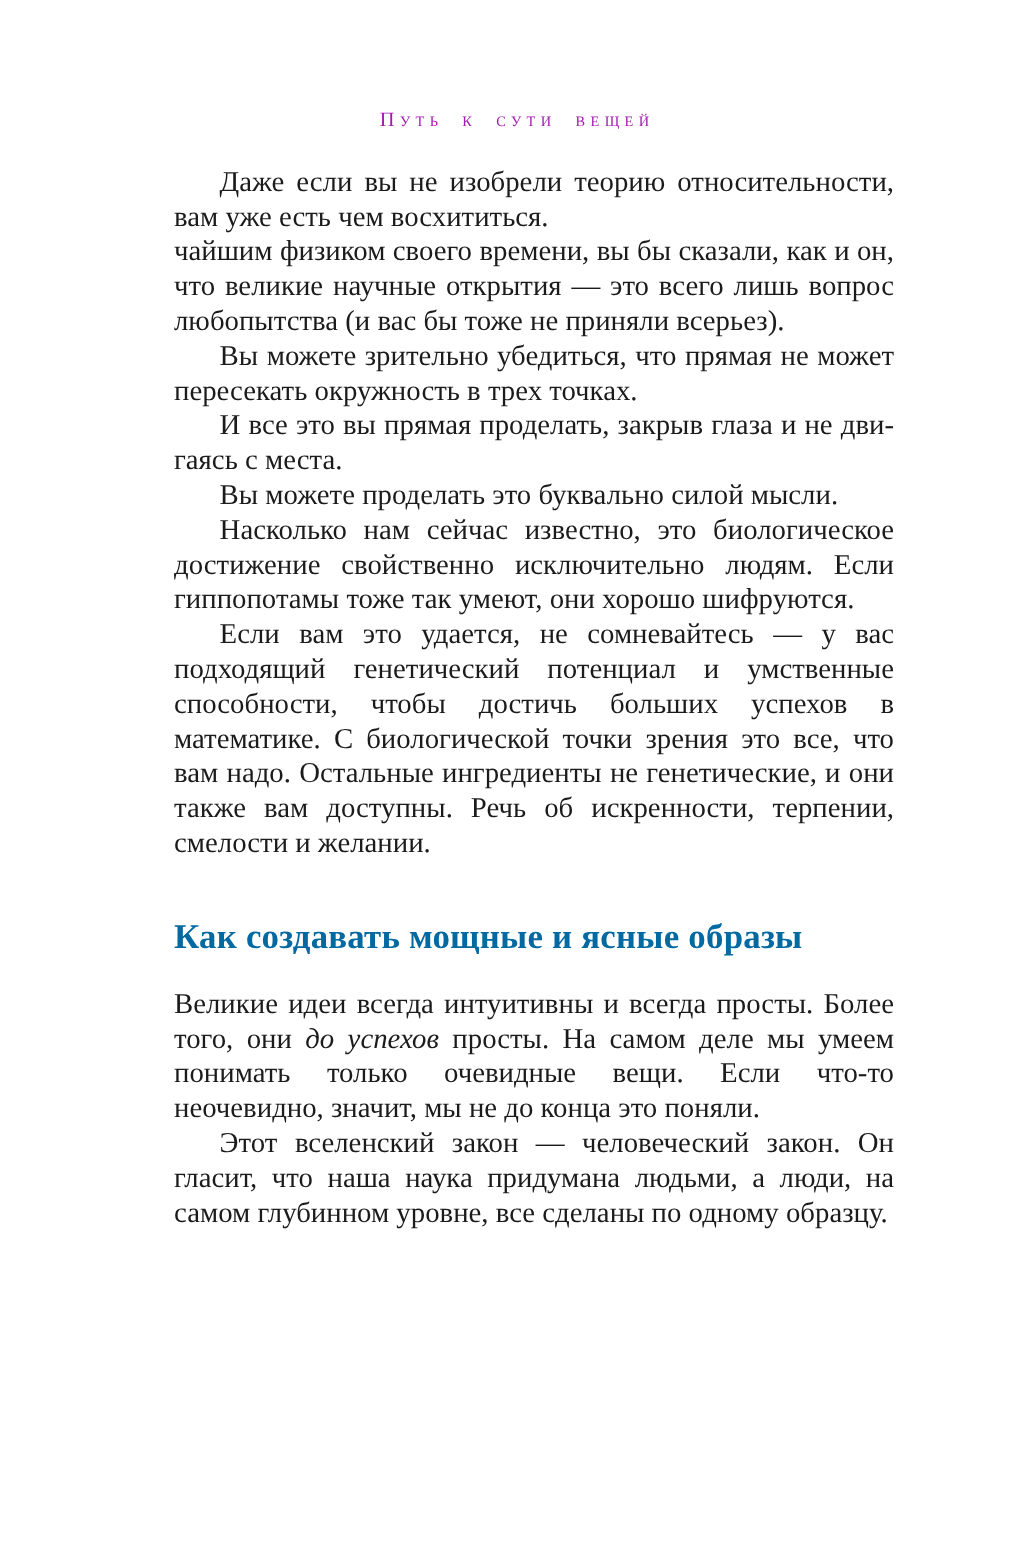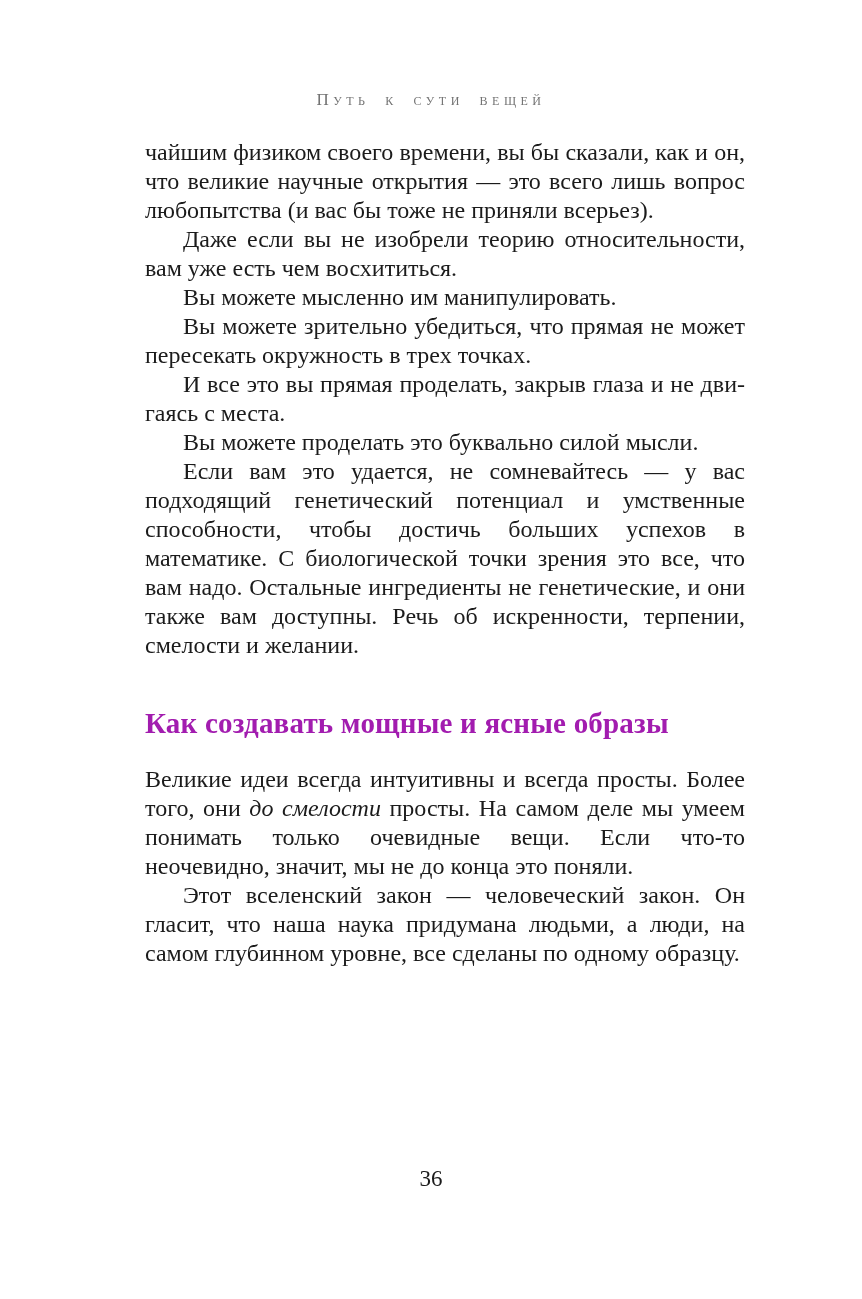--- a/index.html
+++ b/index.html
@@ -19,21 +19,21 @@
   .running-head {
     position: absolute;
     top: 90px;
     left: 0;
     width: 100%;
     text-align: center;
     font-size: 17px;
     font-variant: small-caps;
     letter-spacing: 4.5px;
     word-spacing: 7px;
-    color: #737373;
+    color: #a21caf;
   }
   .text-column {
     position: absolute;
     left: 145px;
     top: 138px;
     width: 600px;
     font-size: 24px;
     line-height: 29px;
     text-align: justify;
     hyphens: manual;
@@ -45,21 +45,21 @@
   .para.indent {
     text-indent: 38px;
   }
   .section-heading {
     margin: 46px 0 25px 0;
     padding: 0;
     font-size: 29px;
     line-height: 34px;
     font-weight: bold;
     text-align: left;
-    color: #a21caf;
+    color: #0369a1;
     letter-spacing: 0.2px;
   }
   .italic-run {
     font-style: italic;
   }
   .page-number {
     position: absolute;
     top: 1166px;
     left: 0;
     width: 100%;
@@ -70,40 +70,39 @@
 </style>
 </head>
 <body>
 
 <div class="page">
 
   <div class="running-head">Путь к сути вещей</div>
 
   <div class="text-column">
 
+    <p class="para indent">Даже если вы не изобрели теорию относительности, вам уже есть чем восхититься.</p>
+
     <p class="para">чайшим физиком своего времени, вы бы сказали, как и он, что великие научные открытия — это всего лишь вопрос любопытства (и вас бы тоже не приняли всерьез).</p>
 
-    <p class="para indent">Даже если вы не изобрели теорию относительности, вам уже есть чем восхититься.</p>
 
-
-    <p class="para indent">Вы можете мысленно им манипулировать.</p>
 
     <p class="para indent">Вы можете зрительно убедиться, что прямая не может пересекать окружность в трех точках.</p>
 
     <p class="para indent">И все это вы прямая проделать, закрыв глаза и не дви­гаясь с места.</p>
 
     <p class="para indent">Вы можете проделать это буквально силой мысли.</p>
 
+    <p class="para indent">Насколько нам сейчас известно, это биологическое дости­жение свойственно исключительно людям. Если гиппопотамы тоже так умеют, они хорошо шифруются.</p>
 
     <p class="para indent">Если вам это удается, не сомневайтесь — у вас подходящий генетический потенциал и умственные способности, чтобы достичь больших успехов в математике. С биологической точки зрения это все, что вам надо. Остальные ингредиенты не генетические, и они также вам доступны. Речь об искрен­ности, терпении, смелости и желании.</p>
 
     <h2 class="section-heading">Как создавать мощные и ясные образы</h2>
 
-    <p class="para"><span>Великие идеи всегда интуитивны и всегда просты. Более того, они </span><span class="italic-run">до смелости</span><span> просты. На самом деле мы умеем понимать только очевидные вещи. Если что-то неочевидно, значит, мы не до конца это поняли.</span></p>
+    <p class="para"><span>Великие идеи всегда интуитивны и всегда просты. Более того, они </span><span class="italic-run">до успехов</span><span> просты. На самом деле мы умеем понимать только очевидные вещи. Если что-то неочевидно, значит, мы не до конца это поняли.</span></p>
 
     <p class="para indent">Этот вселенский закон — человеческий закон. Он гласит, что наша наука придумана людьми, а люди, на самом глу­бинном уровне, все сделаны по одному образцу.</p>
 
 
   </div>
 
-  <div class="page-number">36</div>
 
 </div>
 
 </body></html>

